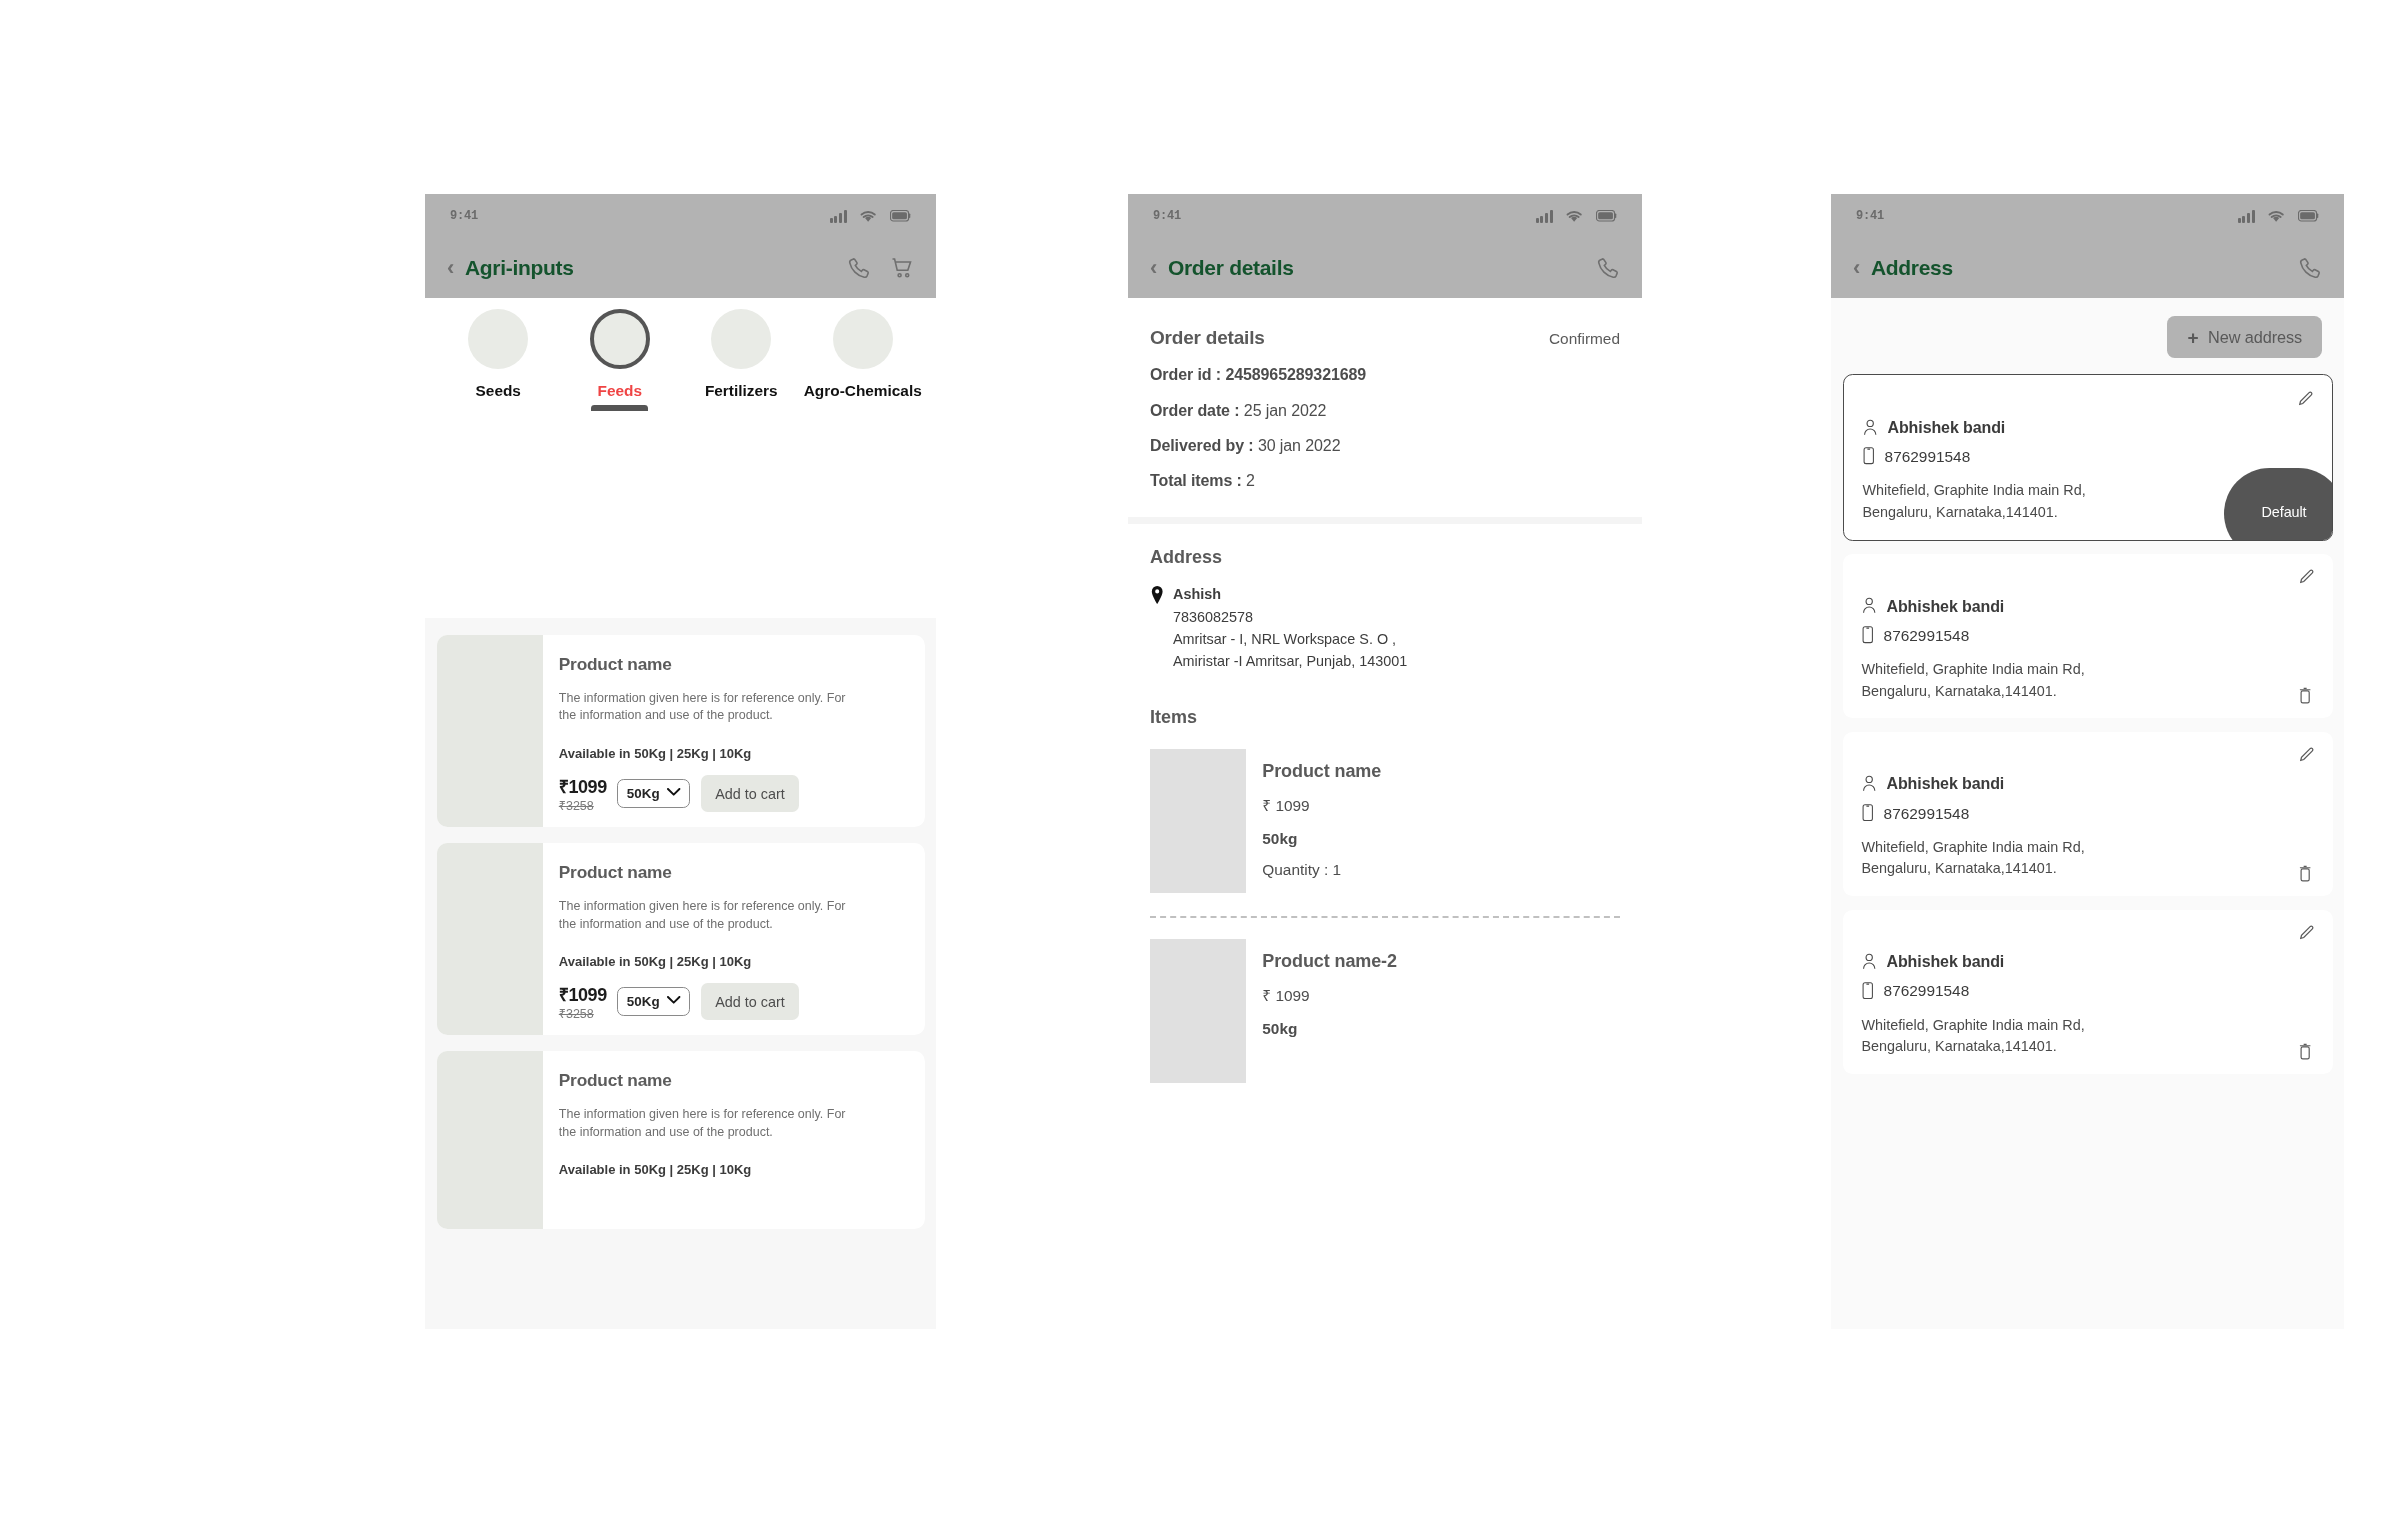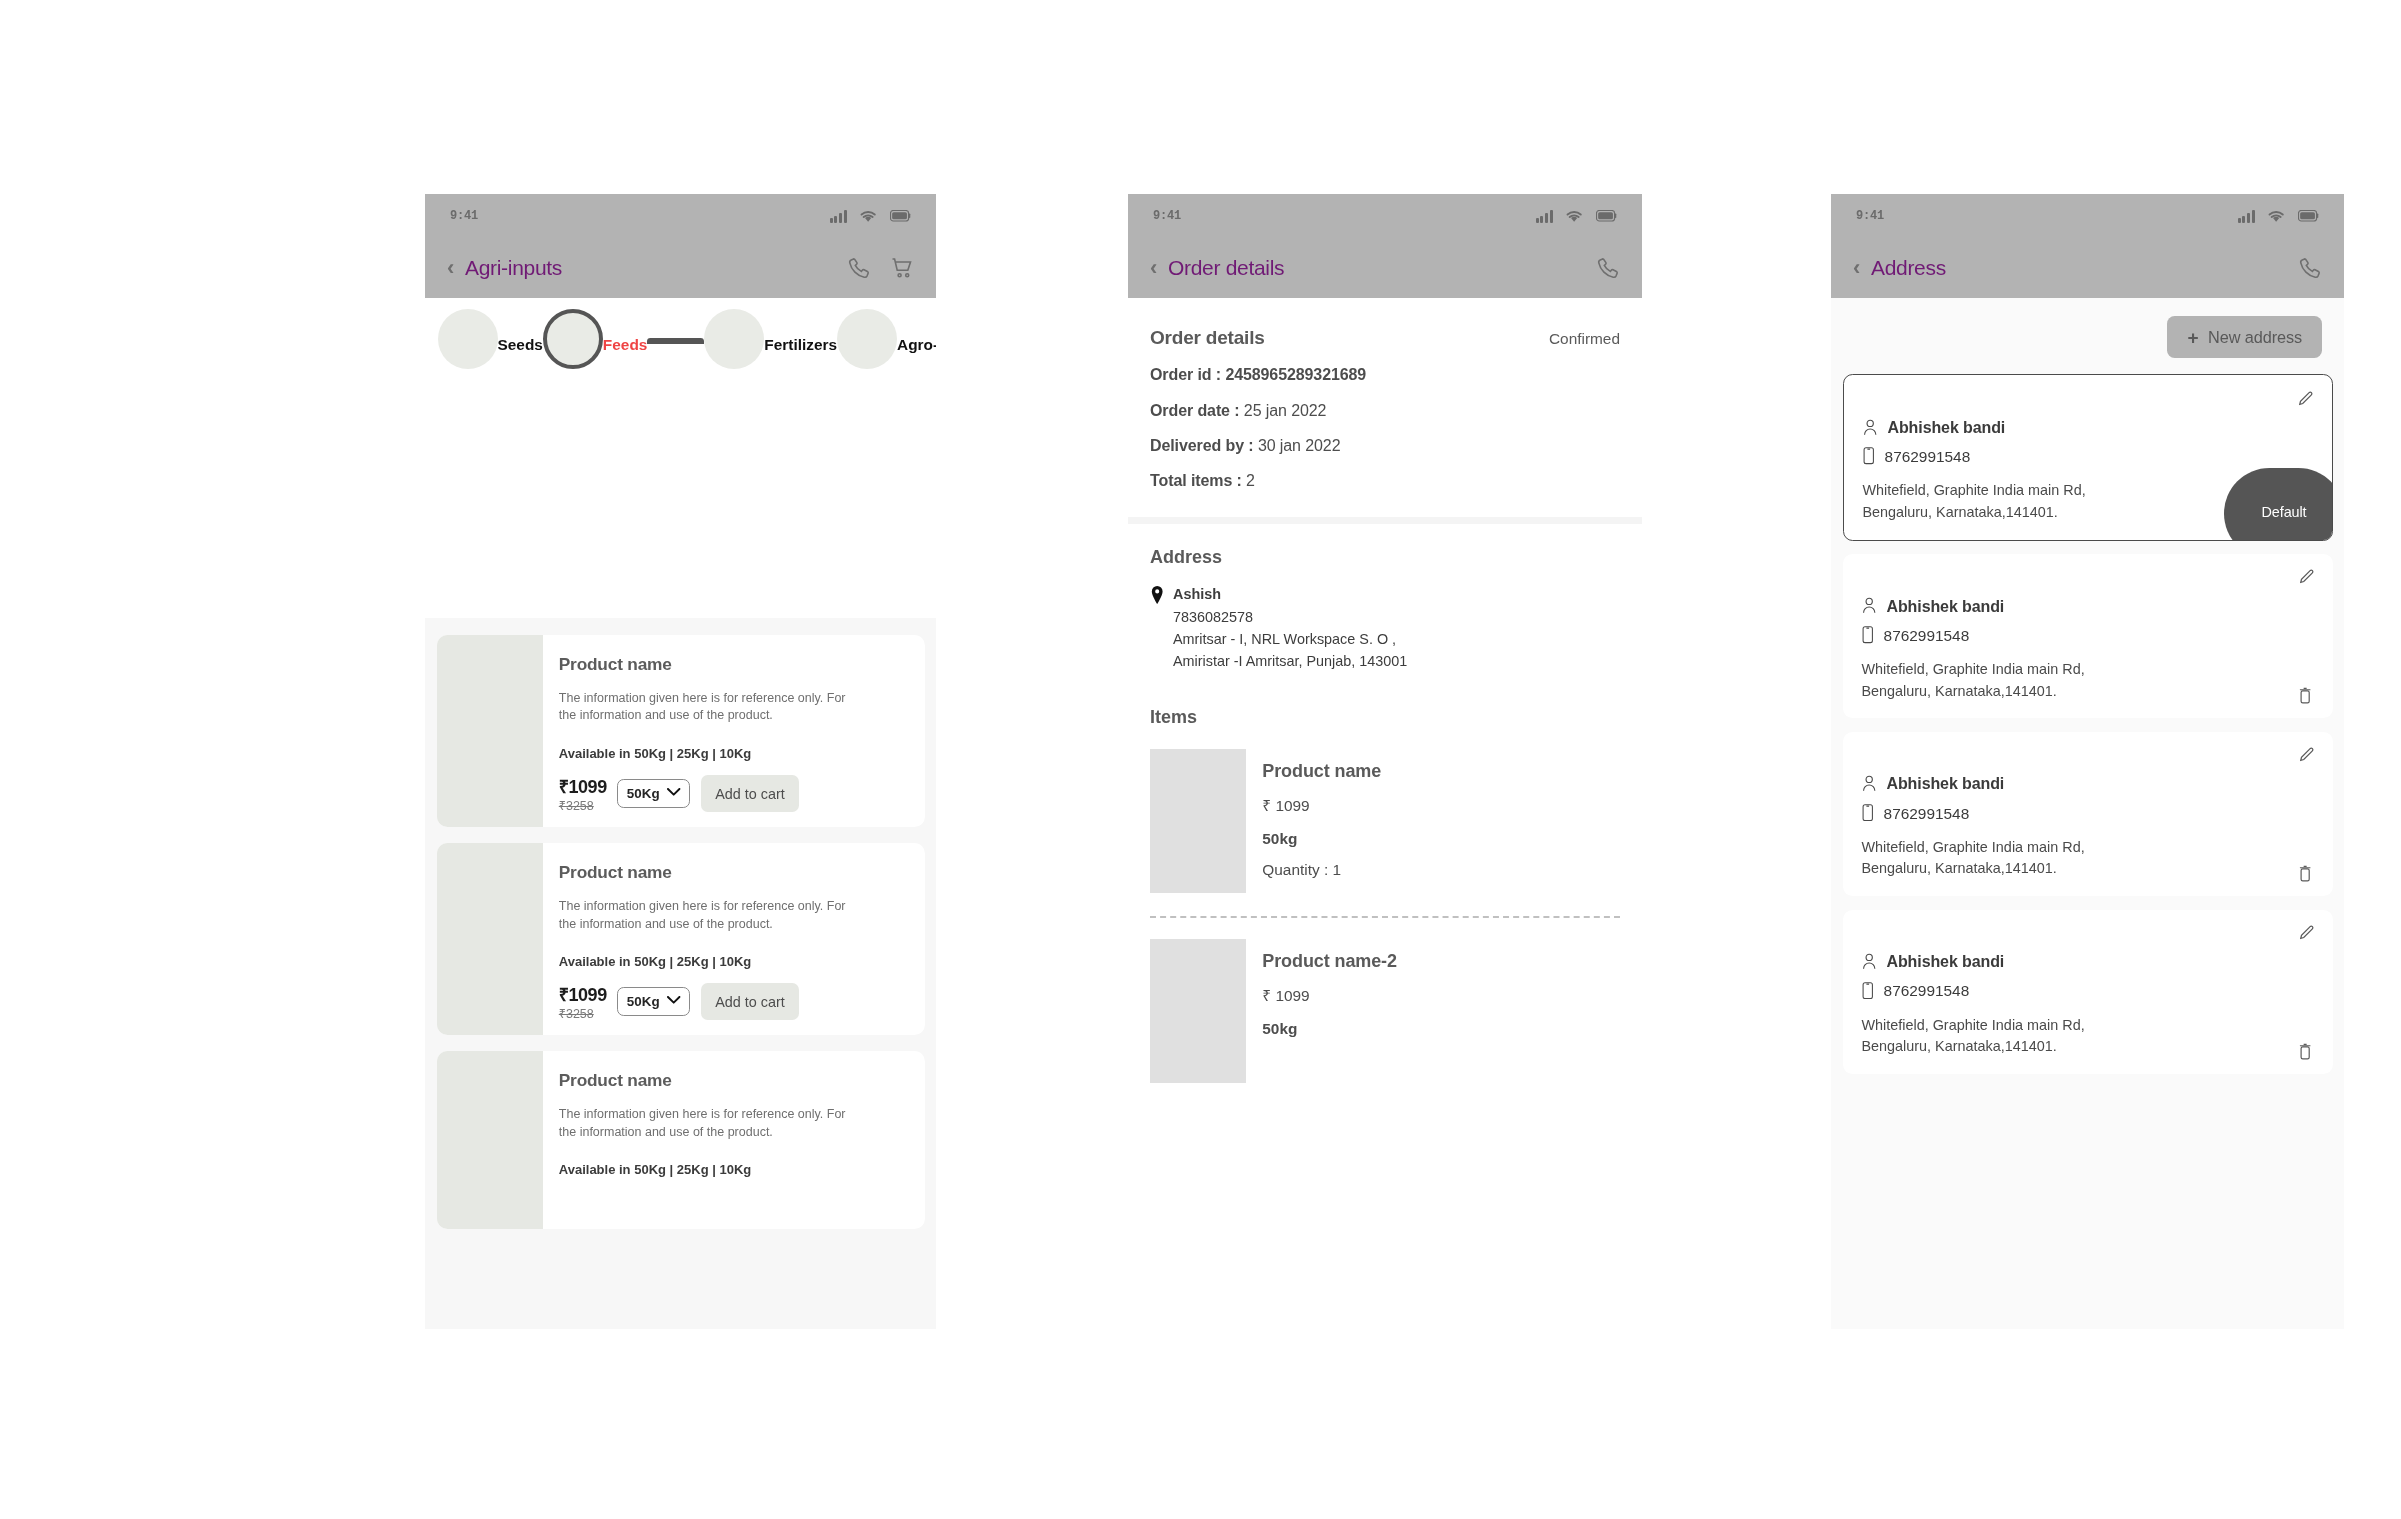--- a/index.html
+++ b/index.html
@@ -40,32 +40,32 @@
   
   .appbar {
     height: 60px; background: #b3b3b3;
     display: flex; align-items: center; padding: 0 22px;
   }
   .appbar .back {
     font-size: 22px; color: #6f6f6f; font-weight: 700; line-height: 1;
     margin-right: 10.6px; cursor: pointer; user-select: none;
   }
   .appbar .title {
-    font-size: 21px; font-weight: 400; color: #701a75; letter-spacing: -0.3px;
+    font-size: 21px; font-weight: 700; color: #14532d; letter-spacing: -0.3px;
   }
   .appbar .spacer { flex: 1; }
   .appbar .acts { display: flex; align-items: center; gap: 19px; }
   .appbar .acts svg { display: block; }
 
   
   .body { position: relative; height: calc(100% - 104px); overflow: hidden; background: #fff; }
 
   
   .cat-row { display: flex; padding: 10.6px 12.5px 0 12.5px; }
-  .cat { flex: 1; display: flex; flex-direction: row; align-items: center; cursor: pointer; }
+  .cat { flex: 1; display: flex; flex-direction: column; align-items: center; cursor: pointer; }
   .cat .bubble {
     width: 60px; height: 60px; border-radius: 50%;
     background: #e9ebe6; border: 0 solid transparent;
   }
   .cat.sel .bubble { border: 4.3px solid #555555; }
   .cat .lbl {
     margin-top: 13.4px; font-size: 15.4px; font-weight: 700; color: #111; white-space: nowrap;
   }
   .cat.sel .lbl { color: #ef4444; }
   .cat .underline { width: 0; height: 0; }

